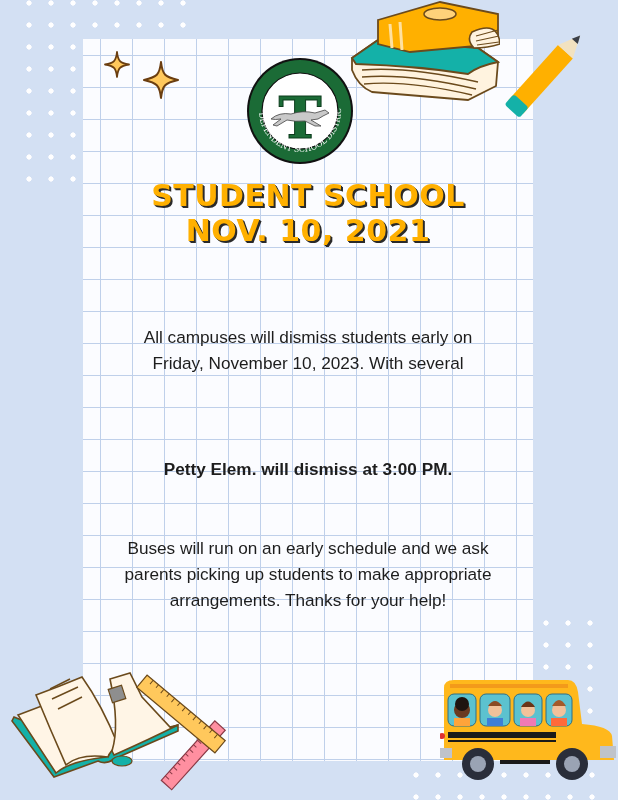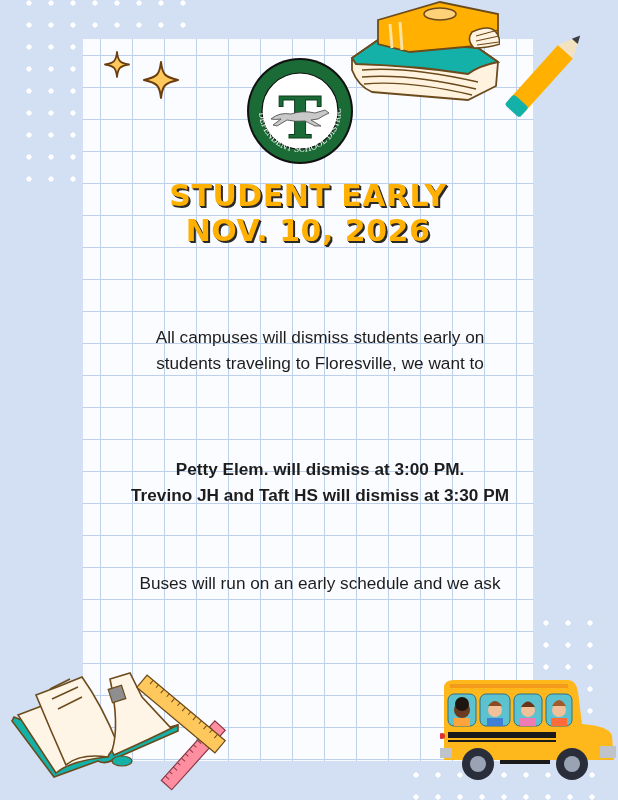--- a/index.html
+++ b/index.html
@@ -7,21 +7,21 @@
   .dots { position:absolute; background-image: radial-gradient(circle, #ffffff 2.4px, transparent 2.8px); background-size:22px 22px; }
   .paper { position:absolute; left:83px; top:39px; width:450px; height:722px; background-color:#fbfcff;
     background-image:
       linear-gradient(to right, #bfd0ea 1.3px, transparent 1.3px),
       linear-gradient(to bottom, #bfd0ea 1.3px, transparent 1.3px);
     background-size:32px 32px;
     background-position:17px 16px;
   }
   .headline { position:absolute; left:83px; top:178px; width:450px; text-align:center; font-family:"DejaVu Sans", sans-serif; font-weight:bold; font-size:30px; line-height:35px; color:#ffb000; letter-spacing:0.5px;
     text-shadow: 2px 2px 0 #2a2a2a, 1px 1px 0 #2a2a2a; }
-  .body-text { position:absolute; left:100px; width:440px; text-align:center; font-family:"Liberation Sans", sans-serif; font-size:17.2px; line-height:26px; color:#1d1d1d; }
+  .body-text { position:absolute; left:88px; width:440px; text-align:center; font-family:"Liberation Sans", sans-serif; font-size:17.2px; line-height:26px; color:#1d1d1d; }
   .logo { position:absolute; left:245px; top:56px; width:110px; height:110px; }
 </style>
 </head>
 <body>
 
 <div class="dots" style="left:18px; top:-8px; width:176px; height:44px;"></div>
 <div class="dots" style="left:18px; top:36px; width:66px; height:154px;"></div>
 <div class="dots" style="left:535px; top:612px; width:66px; height:110px;"></div>
 <div class="dots" style="left:405px; top:764px; width:196px; height:40px;"></div>
 
@@ -68,36 +68,37 @@
   <text font-family="DejaVu Serif, serif" font-size="7.8" fill="#ffffff" text-anchor="middle">
     <textPath href="#ringBottom" startOffset="50%">INDEPENDENT SCHOOL DISTRICT</textPath>
   </text>
   <text x="55" y="82" text-anchor="middle" font-family="DejaVu Serif, serif" font-weight="bold" font-size="58" fill="#1b6b36" stroke="#0c3b1c" stroke-width="1">T</text>
   <g>
     <path d="M26 63 Q34 56 46 58 Q58 54 70 57 L80 54 L84 57 L78 60 Q74 64 66 64 L76 70 L70 70 L60 65 Q50 66 42 64 L32 70 L28 69 L36 63 Q30 64 26 63 Z" fill="#c9c9c9" stroke="#444" stroke-width="0.8"></path>
   </g>
 </svg>
 
 <div class="headline">
-  <div>STUDENT EARLY</div>
-  <div>NOV. 10, 2026</div>
+  <div>STUDENT SCHOOL</div>
+  <div>NOV. 10, 2021</div>
 </div>
 
 <div class="body-text" style="top:324px;">
   <div>All campuses will dismiss students early on</div>
-  <div>students traveling to Floresville, we want to</div>
+  <div>Friday, November 10, 2023. With several</div>
 </div>
 
 <div class="body-text" style="top:456px;font-weight:bold;">
   <div>Petty Elem. will dismiss at 3:00 PM.</div>
-  <div>Trevino JH and Taft HS will dismiss at 3:30 PM</div>
 </div>
 
-<div class="body-text" style="top:535px;margin-top:35px;">
+<div class="body-text" style="top:535px;">
   <div>Buses will run on an early schedule and we ask</div>
+  <div>parents picking up students to make appropriate</div>
+  <div>arrangements. Thanks for your help!</div>
 </div>
 
 <svg style="position:absolute; left:10px; top:665px;" width="170" height="120" viewBox="0 0 170 120">
   <path d="M4 52 L92 88 L168 60 L168 66 L104 94 Q96 100 88 96 L44 112 L2 56 Z" fill="#14b1a8" stroke="#6b4a1c" stroke-width="1.6"></path>
   <path d="M8 50 L50 34 Q76 40 104 80 L96 92 Q60 96 46 108 Z" fill="#fff5e6" stroke="#6b4a1c" stroke-width="1.6"></path>
   <path d="M26 30 Q48 22 72 12 Q92 40 108 80 Q100 86 98 92 Q70 88 56 100 Q40 64 26 30 Z" fill="#fff5e6" stroke="#6b4a1c" stroke-width="1.6"></path>
   <path d="M40 24 L60 14 M42 34 L68 22 M48 44 L72 32" stroke="#6b4a1c" stroke-width="1.4" fill="none"></path>
   <path d="M102 86 Q110 60 100 14 L120 8 L132 32 L160 62 L168 60 Q140 74 104 90 Z" fill="#fff5e6" stroke="#6b4a1c" stroke-width="1.6"></path>
   <rect x="100" y="22" width="14" height="14" fill="#8e8e8e" stroke="#6b4a1c" stroke-width="1.2" transform="rotate(-18 107 29)"></rect>
   <ellipse cx="112" cy="96" rx="10" ry="5" fill="#14b1a8" stroke="#6b4a1c" stroke-width="1.2"></ellipse>

